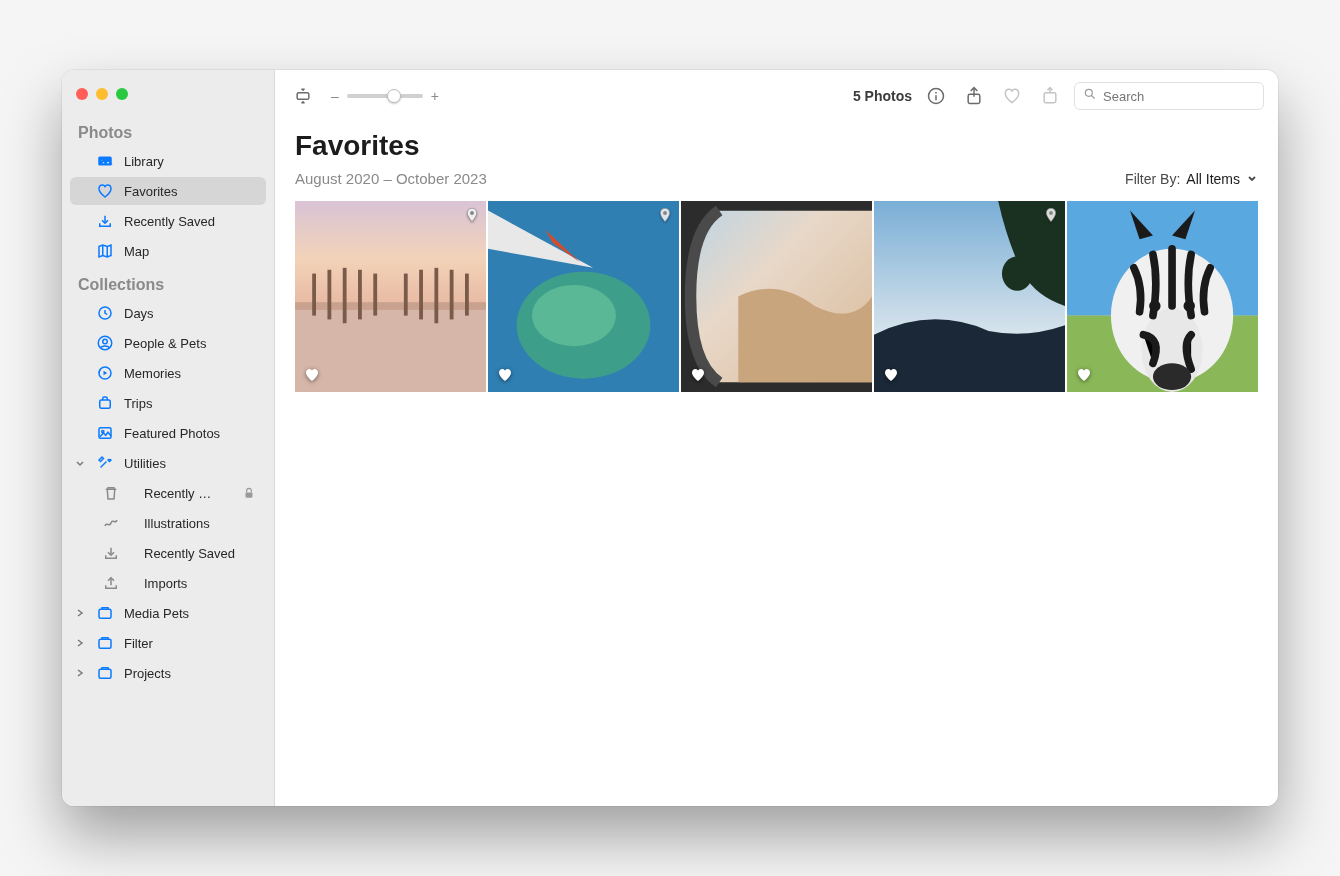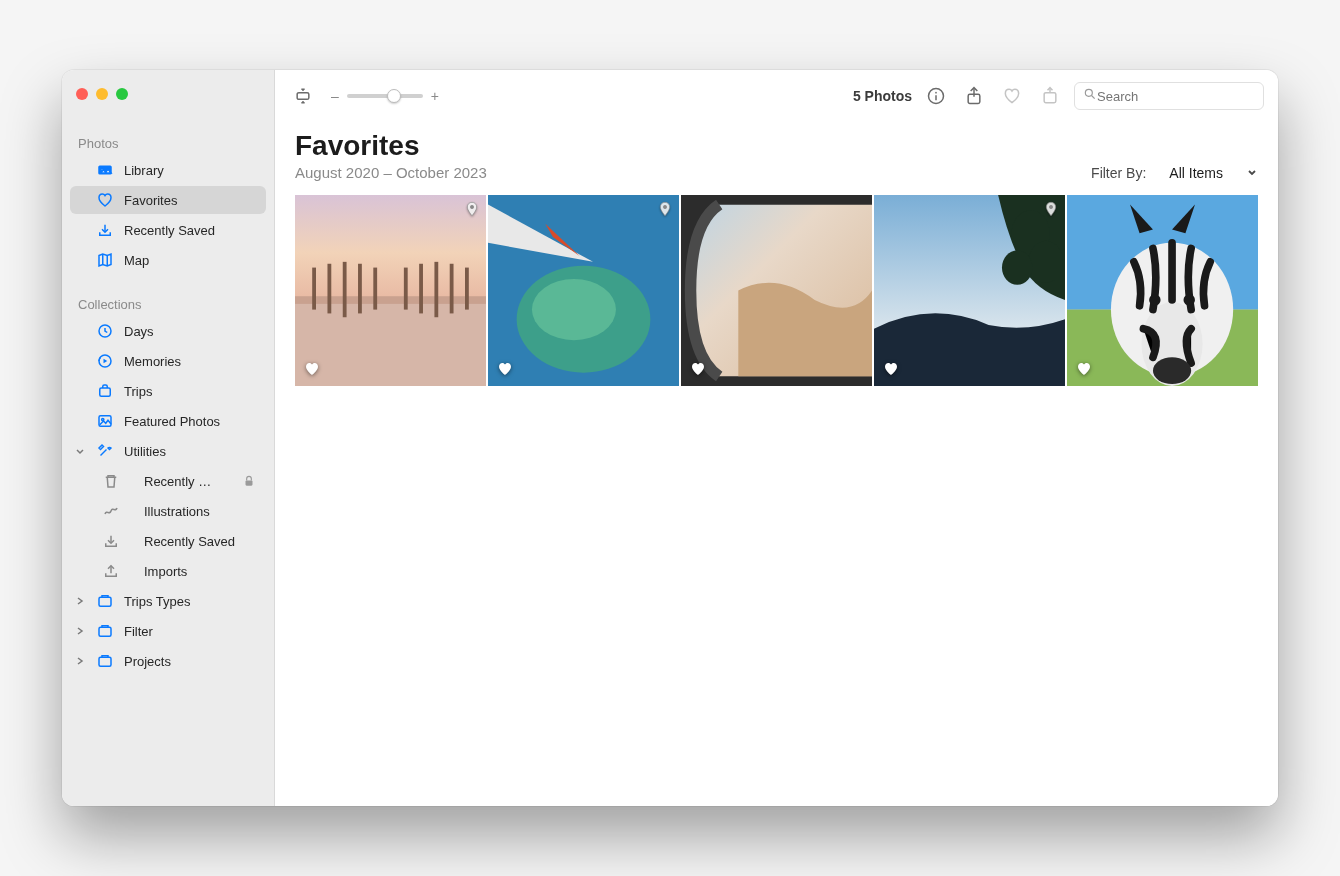--- a/index.html
+++ b/index.html
@@ -28,25 +28,25 @@
   }
   .traffic-lights {
     display: flex; gap: 8px;
     padding: 8px 14px 14px 14px;
   }
   .tl { width: 12px; height: 12px; border-radius: 50%; }
   .tl.red { background: #ff5f57; }
   .tl.yellow { background: #febc2e; }
   .tl.green { background: #28c840; }
   .section-header {
-    font-size: 13px;
-    font-weight: 400;
+    font-size: 16px;
+    font-weight: 700;
     color: #8a8a8a;
     padding: 6px 16px 4px 16px;
-    margin-top: 16px;
+    margin-top: 4px;
   }
   .nav-item {
     display: flex; align-items: center;
     gap: 10px;
     padding: 5px 10px;
     margin: 1px 8px;
     border-radius: 6px;
     font-size: 13px;
     color: #272727;
     cursor: default;
@@ -115,41 +115,42 @@
     box-shadow: 0 1px 2px rgba(0,0,0,0.2);
   }
   .toolbar-spacer { flex: 1; }
   .photo-count { font-size: 14px; font-weight: 600; color: #3b3b3b; }
   .search-box {
     display: flex; align-items: center;
     width: 190px; height: 28px;
     border: 1px solid #e0e0e0;
     border-radius: 6px;
     padding: 0 8px;
+    gap: 6px;
     color: #9a9a9a;
   }
   .search-box input {
     border: none; outline: none; flex: 1;
     font-size: 13px; background: transparent;
     color: #333;
   }
   .content {
     flex: 1;
     padding: 0 20px 20px 20px;
     overflow: auto;
   }
   .title { font-size: 28px; font-weight: 700; color: #1c1c1c; margin-top: 8px; }
   .header-row {
     display: flex; align-items: center; justify-content: space-between;
-    margin-top: 2px; margin-bottom: 14px;
+    margin-top: 8px; margin-bottom: 14px;
   }
   .subtitle { font-size: 15px; color: #8a8a8a; }
   .filter {
     font-size: 14px; color: #4a4a4a;
-    display: flex; align-items: center; gap: 23px;
+    display: flex; align-items: center; gap: 6px;
   }
   .filter .value { color: #1c1c1c; font-weight: 500; }
   .grid {
     display: flex; gap: 2px;
   }
   .thumb {
     width: 191px; height: 191px;
     position: relative;
     background: #ccc;
     overflow: hidden;
@@ -232,20 +233,31 @@
       <span class="chev placeholder"></span>
       <span class="icon">
         <svg viewBox="0 0 24 24" fill="none" stroke="currentColor" stroke-width="2">
             <circle cx="12" cy="12" r="8"></circle>
             <path d="M12 8 L12 12 L15 14"></path>
           </svg>
       </span>
       <span class="label">Days</span>
     </div>
 
+    <div class="nav-item toplevel">
+      <span class="chev placeholder"></span>
+      <span class="icon">
+        <svg viewBox="0 0 24 24" fill="none" stroke="currentColor" stroke-width="2">
+            <circle cx="12" cy="12" r="9"></circle>
+            <circle cx="12" cy="10" r="3"></circle>
+            <path d="M6 19 C7 15 17 15 18 19"></path>
+          </svg>
+      </span>
+      <span class="label">People &amp; Pets</span>
+    </div>
 
     <div class="nav-item toplevel">
       <span class="chev placeholder"></span>
       <span class="icon">
         <svg viewBox="0 0 24 24" fill="none" stroke="currentColor" stroke-width="2">
             <circle cx="12" cy="12" r="8"></circle>
             <path d="M10 9 L15 12 L10 15 Z" fill="currentColor" stroke="none"></path>
             <path d="M4 12 A8 8 0 0 1 6 7" stroke-width="2"></path>
           </svg>
       </span>
@@ -345,21 +357,21 @@
         <svg viewBox="0 0 12 12" fill="none" stroke="currentColor" stroke-width="1.5">
             <path d="M4 3 L8 6 L4 9"></path>
           </svg>
       </span>
       <span class="icon">
         <svg viewBox="0 0 24 24" fill="none" stroke="currentColor" stroke-width="2">
             <rect x="4" y="7" width="16" height="12" rx="2"></rect>
             <path d="M8 7 L8 5 L16 5 L16 7"></path>
           </svg>
       </span>
-      <span class="label">Trips Types</span>
+      <span class="label">Media Pets</span>
     </div>
 
     <div class="nav-item toplevel">
       <span class="chev">
         <svg viewBox="0 0 12 12" fill="none" stroke="currentColor" stroke-width="1.5">
             <path d="M4 3 L8 6 L4 9"></path>
           </svg>
       </span>
       <span class="icon">
         <svg viewBox="0 0 24 24" fill="none" stroke="currentColor" stroke-width="2">

